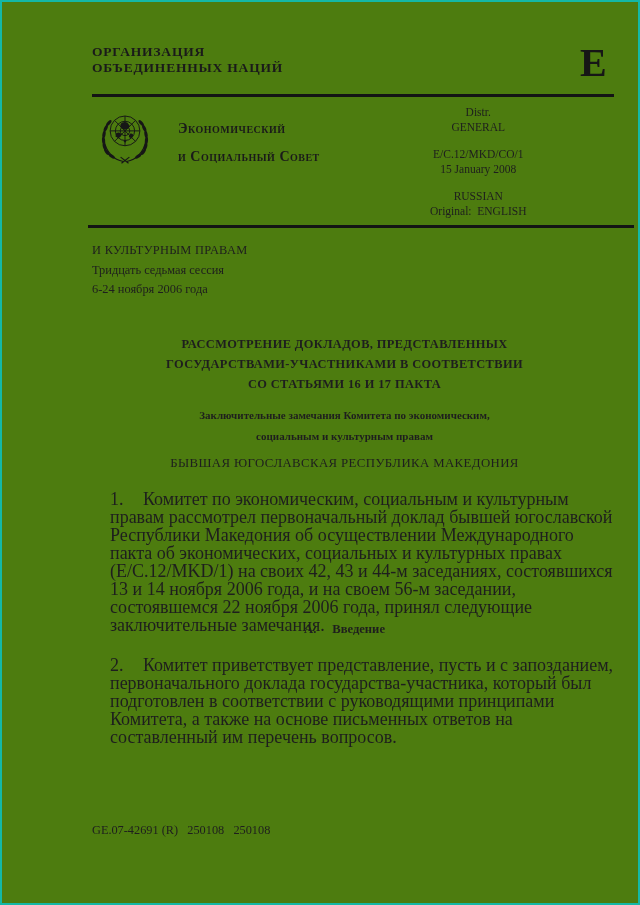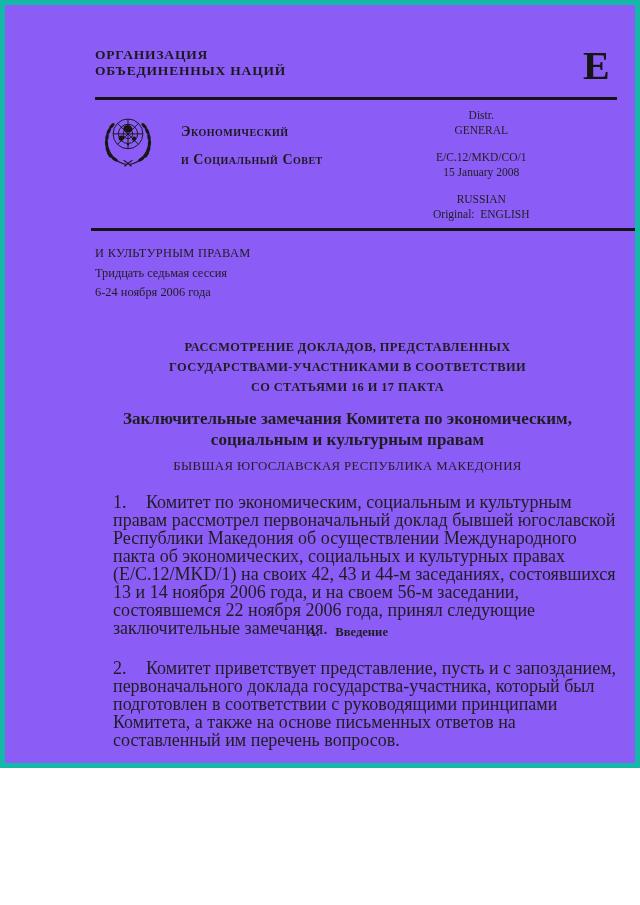--- a/index.html
+++ b/index.html
@@ -5,23 +5,23 @@
   * { margin: 0; padding: 0; box-sizing: border-box; }
   html, body { background: #ffffff; }
   body {
     font-family: "Liberation Serif", "DejaVu Serif", serif;
     color: #1e1e1e;
     -webkit-font-smoothing: antialiased;
   }
   .page {
     position: relative;
     width: 640px;
-    height: 768px;
-    background: #8b5cf6;
-    border: 5px solid #14b8a6;
+    height: 905px;
+    background: #4d7c0f;
+    border: 2px solid #14b8a6;
     overflow: hidden;
   }
   .abs { position: absolute; }
 
   
   .org-block {
     left: 90px; top: 42px;
     font-size: 13.5px; font-weight: bold;
     letter-spacing: 0.8px; line-height: 15.5px;
     color: #1a1a1a;
@@ -62,21 +62,21 @@
   .committee-block .caps { letter-spacing: 0.3px; }
 
   
   .center-col { left: 90px; width: 505px; text-align: center; font-weight: bold; }
   .consideration {
     top: 332px;
     font-size: 12.4px; line-height: 20px; letter-spacing: 0.4px;
   }
   .concluding {
     top: 403px;
-    font-size: 17px; font-weight: bold; line-height: 21px;
+    font-size: 11px; font-weight: bold; line-height: 21px;
   }
   .country {
     top: 454px;
     font-size: 12.8px; font-weight: normal; letter-spacing: 0.4px;
   }
 
   
   .para {
     left: 108px; width: 505px;
     font-size: 18px; line-height: 18px;

